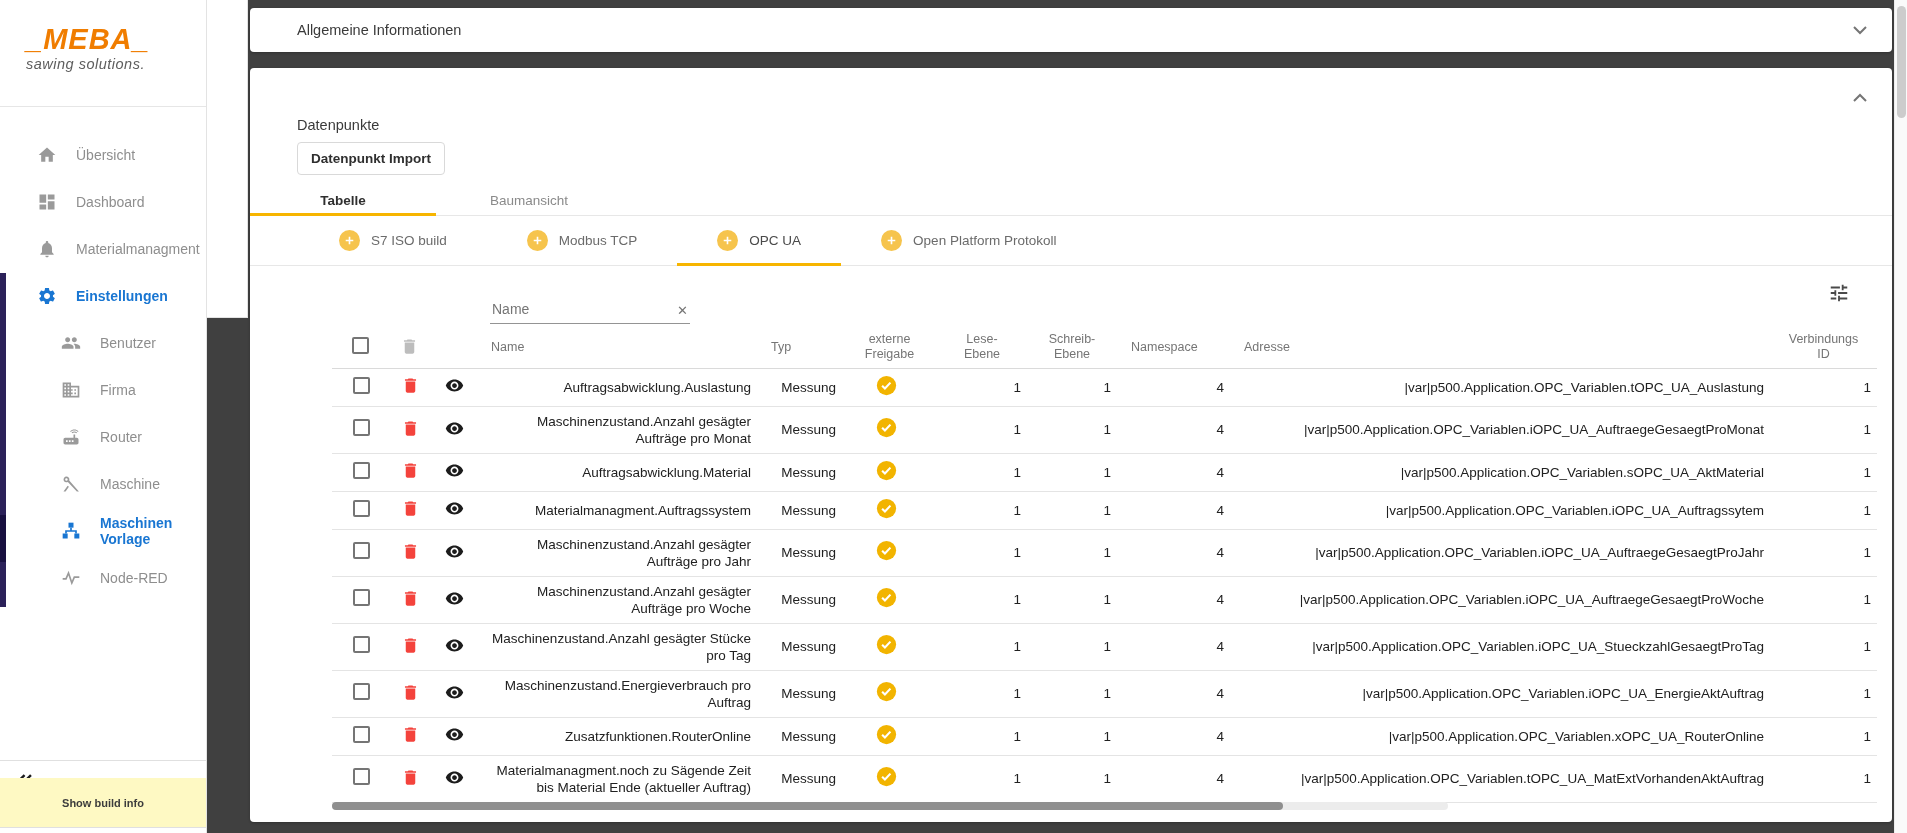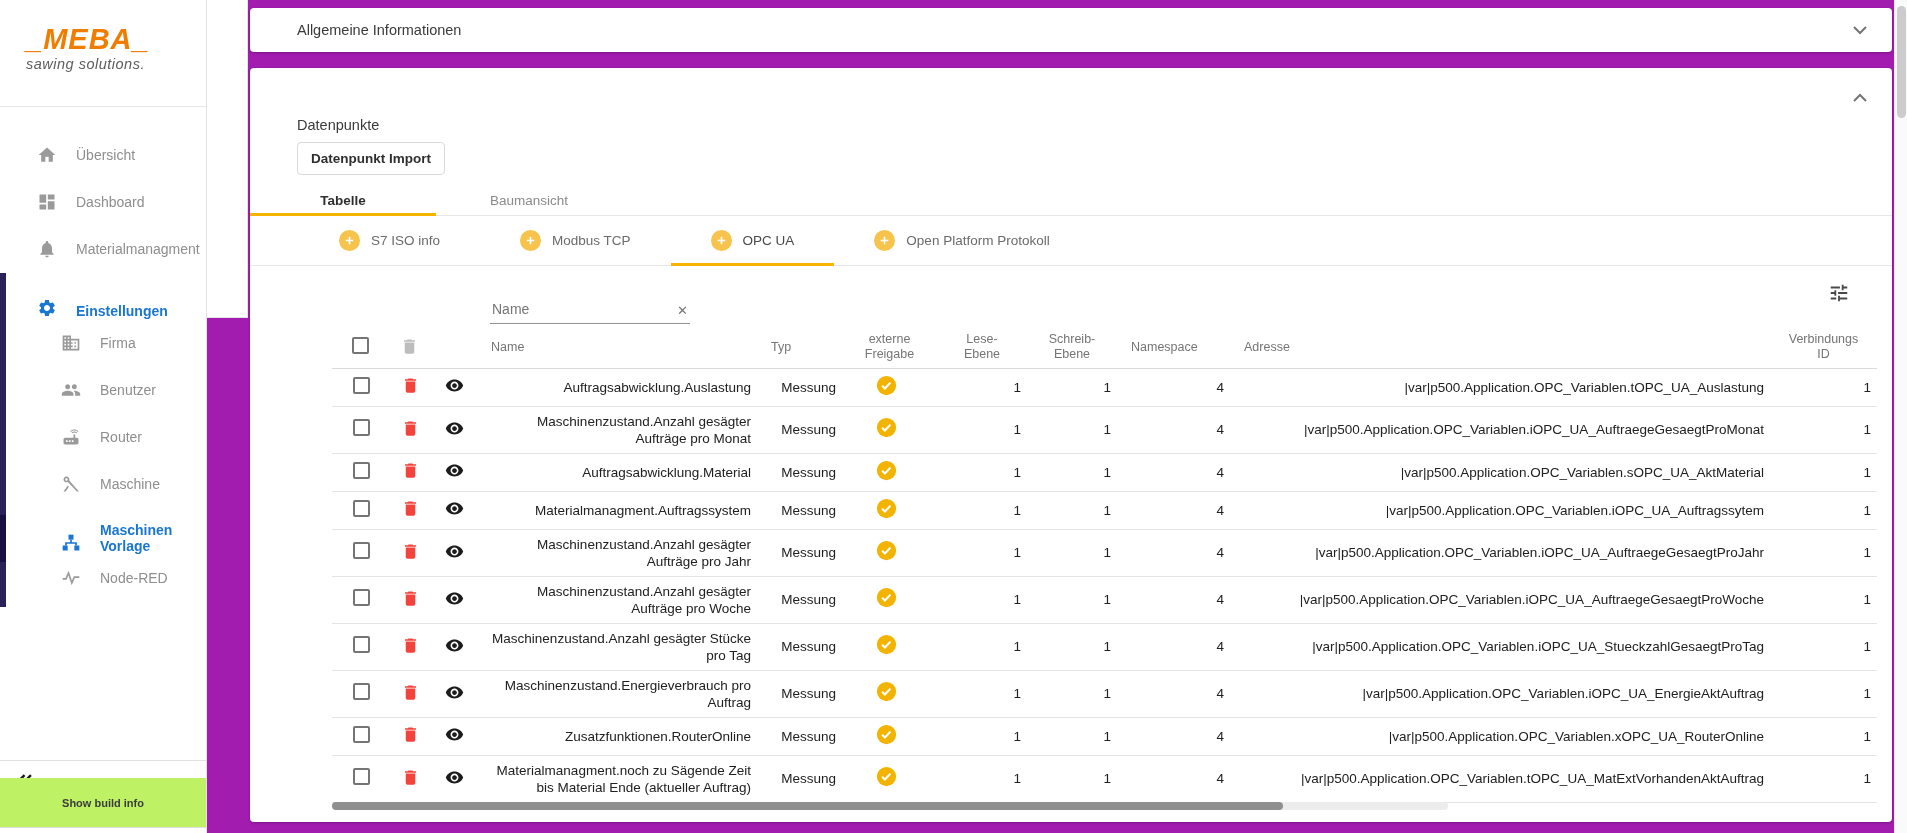--- a/index.html
+++ b/index.html
@@ -8,32 +8,32 @@
 
   
   .sidebar { position:absolute; left:0; top:0; width:207px; height:833px; background:#fff; border-right:1px solid #e3e3e3; z-index:5; }
   .logo-area { height:107px; border-bottom:1px solid #e6e6e6; padding:24px 14px 0 26px; }
   .logo-main { color:#f07d00; font-weight:bold; font-style:italic; font-size:29px; letter-spacing:1px; line-height:30px; }
   .logo-tagline { color:#5d5d5d; font-style:italic; font-size:14.5px; text-align:left; margin-top:2px; letter-spacing:.5px; }
   .nav { position:absolute; top:131px; left:0; width:100%; }
   .nav-item { height:47px; display:flex; align-items:center; padding-left:36px; color:#8e8e8e; font-size:14px; cursor:pointer; }
   .nav-item .ic { width:22px; height:22px; margin-right:18px; display:flex; align-items:center; justify-content:center; color:#9a9a9a; flex:none; }
   .nav-item.sub { padding-left:60px; }
-  .nav-item.active { color:#1976d2; font-weight:bold;align-items:flex-end; }
+  .nav-item.active { color:#1976d2; font-weight:bold; }
   .nav-item.active .ic { color:#1976d2; }
   .ic svg { width:20px; height:20px; display:block; }
   .nav-scrollbar { position:absolute; left:0; top:273px; width:6px; height:334px; background:#2b2159; }
   .nav-scrollbar .thumb { position:absolute; left:0; top:242px; width:6px; height:47px; background:#181040; }
   .menu-collapse { position:absolute; left:0; top:760px; width:100%; height:46px; border-top:1px solid #e0e0e0; border-bottom:1px solid #e0e0e0; display:flex; align-items:center; cursor:pointer; background:#fff; }
   .menu-collapse .chev { margin-left:14px; color:#1c1c1c; }
   .menu-collapse .lbl { flex:1; text-align:center; font-size:13.5px; font-weight:bold; color:#2b2b2b; margin-right:20px; }
-  .build-info { position:absolute; left:0; top:778px; width:100%; height:50px; border-bottom:1px solid #e0e0e0; display:flex; align-items:center; justify-content:center; font-size:11px; font-weight:bold; color:#3c3c3c; cursor:pointer; background:#bef264; }
+  .build-info { position:absolute; left:0; top:778px; width:100%; height:50px; border-bottom:1px solid #e0e0e0; display:flex; align-items:center; justify-content:center; font-size:11px; font-weight:bold; color:#3c3c3c; cursor:pointer; background:#fef9c3; }
 
   
-  .main { position:absolute; left:207px; top:0; right:0; bottom:0; background:#a21caf; }
+  .main { position:absolute; left:207px; top:0; right:0; bottom:0; background:#404040; }
   .subpanel { position:absolute; left:0; top:0; width:41px; height:318px; background:#fff; border-right:1px solid #e3e3e3; border-bottom:1px solid #e3e3e3; }
   .card { position:absolute; left:43px; width:1642px; background:#fff; border-radius:4px; box-shadow:0 1px 3px rgba(0,0,0,.14), 0 1px 2px rgba(0,0,0,.10); }
   .card1 { top:8px; height:44px; cursor:pointer; }
   .card2 { top:68px; height:754px; }
   .panel-title { position:absolute; left:47px; font-size:14.5px; color:#3a3a3a; }
   .card1 .panel-title { top:14px; }
   .chevron { position:absolute; right:20px; width:24px; height:24px; color:#757575; cursor:pointer; }
   .card1 .chevron { top:10px; }
   .card2 .chevron { top:18px; }
   .card2 .panel-title { top:49px; }
@@ -121,32 +121,32 @@
           <span class="ic">
             <svg viewBox="0 0 24 24" fill="currentColor">
               <path d="M19.14 12.94c.04-.3.06-.61.06-.94 0-.32-.02-.64-.07-.94l2.03-1.58c.18-.14.23-.41.12-.61l-1.92-3.32c-.12-.22-.37-.29-.59-.22l-2.39.96c-.5-.38-1.03-.7-1.62-.94l-.36-2.54c-.04-.24-.24-.41-.48-.41h-3.84c-.24 0-.43.17-.47.41l-.36 2.54c-.59.24-1.13.57-1.62.94l-2.39-.96c-.22-.08-.47 0-.59.22L2.74 8.87c-.12.21-.08.47.12.61l2.03 1.58c-.05.3-.09.63-.09.94s.02.64.07.94l-2.03 1.58c-.18.14-.23.41-.12.61l1.92 3.32c.12.22.37.29.59.22l2.39-.96c.5.38 1.03.7 1.62.94l.36 2.54c.05.24.24.41.48.41h3.84c.24 0 .44-.17.47-.41l.36-2.54c.59-.24 1.13-.56 1.62-.94l2.39.96c.22.08.47 0 .59-.22l1.92-3.32c.12-.22.07-.47-.12-.61l-2.01-1.58zM12 15.6c-1.98 0-3.6-1.62-3.6-3.6s1.62-3.6 3.6-3.6 3.6 1.62 3.6 3.6-1.62 3.6-3.6 3.6z"></path>
             </svg>
           </span>
           <span>Einstellungen</span>
         </div>
         <div class="nav-item sub">
           <span class="ic">
             <svg viewBox="0 0 24 24" fill="currentColor">
+              <path d="M16 11c1.66 0 2.99-1.34 2.99-3S17.66 5 16 5c-1.66 0-3 1.34-3 3s1.34 3 3 3zm-8 0c1.66 0 2.99-1.34 2.99-3S9.66 5 8 5C6.34 5 5 6.34 5 8s1.34 3 3 3zm0 2c-2.33 0-7 1.17-7 3.5V19h14v-2.5c0-2.33-4.67-3.5-7-3.5zm8 0c-.29 0-.62.02-.97.05 1.16.84 1.97 1.97 1.97 3.45V19h6v-2.5c0-2.33-4.67-3.5-7-3.5z"></path>
+            </svg>
+          </span>
+          <span>Benutzer</span>
+        </div>
+        <div class="nav-item sub">
+          <span class="ic">
+            <svg viewBox="0 0 24 24" fill="currentColor">
               <path d="M12 7V3H2v18h20V7H12zM6 19H4v-2h2v2zm0-4H4v-2h2v2zm0-4H4V9h2v2zm0-4H4V5h2v2zm4 12H8v-2h2v2zm0-4H8v-2h2v2zm0-4H8V9h2v2zm0-4H8V5h2v2zm10 12h-8v-2h2v-2h-2v-2h2v-2h-2V9h8v10zm-2-8h-2v2h2v-2zm0 4h-2v2h2v-2z"></path>
             </svg>
           </span>
           <span>Firma</span>
-        </div>
-        <div class="nav-item sub">
-          <span class="ic">
-            <svg viewBox="0 0 24 24" fill="currentColor">
-              <path d="M16 11c1.66 0 2.99-1.34 2.99-3S17.66 5 16 5c-1.66 0-3 1.34-3 3s1.34 3 3 3zm-8 0c1.66 0 2.99-1.34 2.99-3S9.66 5 8 5C6.34 5 5 6.34 5 8s1.34 3 3 3zm0 2c-2.33 0-7 1.17-7 3.5V19h14v-2.5c0-2.33-4.67-3.5-7-3.5zm8 0c-.29 0-.62.02-.97.05 1.16.84 1.97 1.97 1.97 3.45V19h6v-2.5c0-2.33-4.67-3.5-7-3.5z"></path>
-            </svg>
-          </span>
-          <span>Benutzer</span>
         </div>
         <div class="nav-item sub">
           <span class="ic">
             <svg viewBox="0 0 24 24" fill="currentColor">
               <path d="M20.2 5.9l.8-.8C19.6 3.7 17.8 3 16 3s-3.6.7-5 2.1l.8.8C13 4.8 14.5 4.2 16 4.2s3 .6 4.2 1.7zm-.9.8c-.9-.9-2.1-1.4-3.3-1.4s-2.4.5-3.3 1.4l.8.8c.7-.7 1.6-1 2.5-1s1.8.3 2.5 1l.8-.8zM19 13h-2V9h-2v4H5c-1.1 0-2 .9-2 2v4c0 1.1.9 2 2 2h14c1.1 0 2-.9 2-2v-4c0-1.1-.9-2-2-2zM8 18H6v-2h2v2zm3.5 0h-2v-2h2v2zm3.5 0h-2v-2h2v2z"></path>
             </svg>
           </span>
           <span>Router</span>
         </div>
         <div class="nav-item sub">
@@ -220,21 +220,21 @@
           <div class="view-tab active">Tabelle</div>
           <div class="view-tab">Baumansicht</div>
         </div>
       <div class="proto-tabs" id="proto-tabs">
           <div class="proto-tab">
             <span class="plus-circle">
               <svg viewBox="0 0 24 24" fill="none" stroke="#fff" stroke-width="3">
                 <path d="M12 5v14M5 12h14"></path>
               </svg>
             </span>
-            <span>S7 ISO info</span>
+            <span>S7 ISO build</span>
           </div>
           <div class="proto-tab">
             <span class="plus-circle">
               <svg viewBox="0 0 24 24" fill="none" stroke="#fff" stroke-width="3">
                 <path d="M12 5v14M5 12h14"></path>
               </svg>
             </span>
             <span>Modbus TCP</span>
           </div>
           <div class="proto-tab active">

